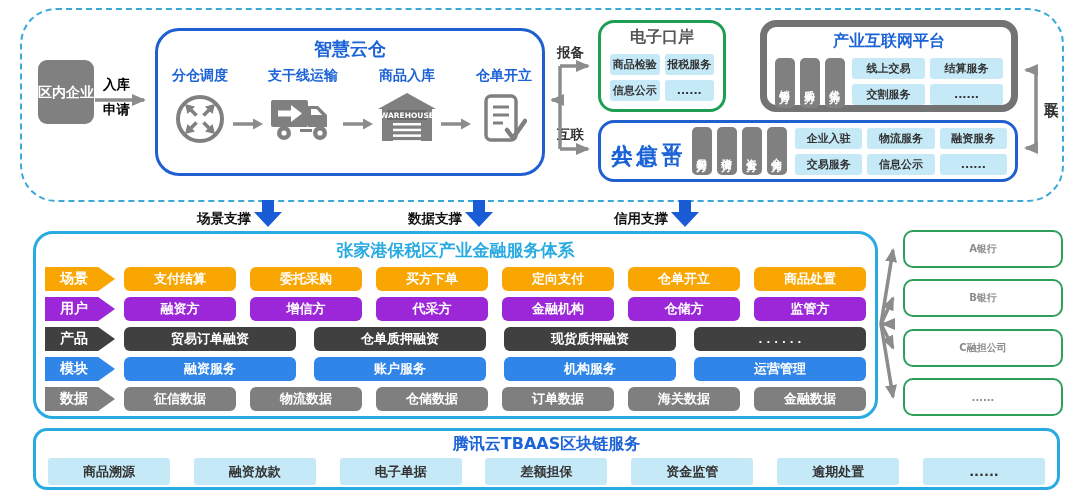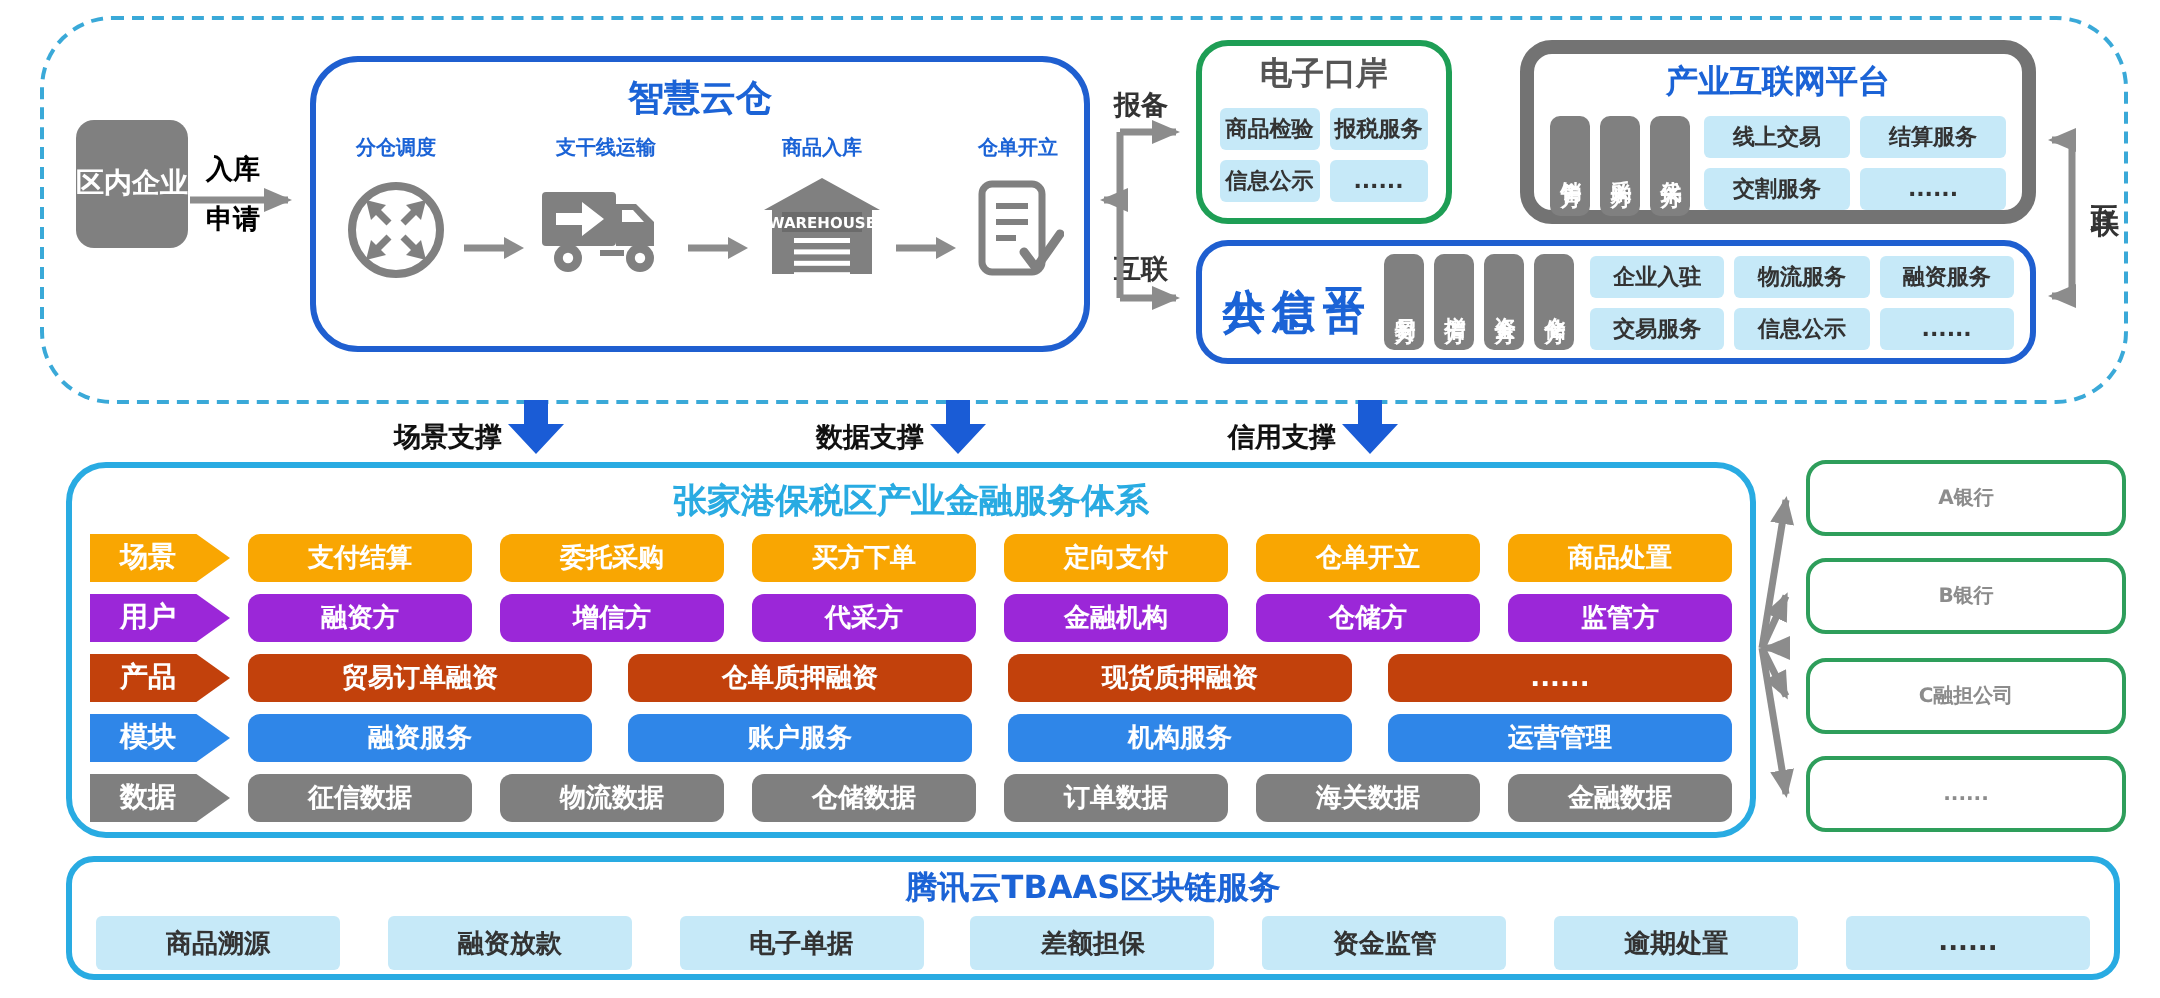--- a/index.html
+++ b/index.html
@@ -9,21 +9,21 @@
   
   .dashed-zone{left:20px;top:8px;width:1040px;height:190px;border:2.5px dashed #3AA9D8;border-radius:36px;}
   .source-box{left:38px;top:60px;width:56px;height:64px;background:#808080;border-radius:9px;color:#fff;
     font-size:14px;font-weight:bold;display:flex;align-items:center;justify-content:center;text-align:center;line-height:1.35;}
   .inlabel{font-size:13.5px;font-weight:bold;color:#000000;}
   
   .cloud-box{left:155px;top:28px;width:390px;height:148px;background:#fff;border:3px solid #1F5FD0;border-radius:24px;box-sizing:border-box;}
   .cloud-title{position:absolute;top:6px;left:0;width:100%;text-align:center;color:#1B63D6;font-size:18px;font-weight:bold;}
   .steps{position:absolute;left:14px;right:10px;top:36px;display:flex;justify-content:space-between;}
   .step{display:flex;flex-direction:column;align-items:center;}
-  .step-label{color:#1B63D6;font-size:10px;font-weight:bold;white-space:nowrap;margin-bottom:8px;}
+  .step-label{color:#1B63D6;font-size:14px;font-weight:bold;white-space:nowrap;margin-bottom:8px;}
   .step-arrow{margin-top:50px;}
   
   .eport-box{left:598px;top:20px;width:128px;height:92px;background:#fff;border:3px solid #1E9E55;border-radius:16px;box-sizing:border-box;}
   .eport-title{position:absolute;top:4px;left:0;width:100%;text-align:center;color:#555;font-size:16px;font-weight:bold;}
   .eport-grid{position:absolute;left:9px;right:9px;top:31px;display:grid;grid-template-columns:1fr 1fr;gap:5px;}
   .lb-item{background:#C6E9F8;border-radius:3px;height:21px;display:flex;align-items:center;justify-content:center;
     font-size:11px;font-weight:bold;color:#333;white-space:nowrap;}
   .industry-box{left:760px;top:20px;width:258px;height:92px;background:#fff;border:7px solid #737373;border-radius:16px;box-sizing:border-box;}
   .industry-title{position:absolute;top:4px;left:0;width:100%;text-align:center;color:#1B63D6;font-size:16px;font-weight:bold;}
   .industry-content{position:absolute;left:8px;right:8px;top:31px;display:flex;gap:7px;}
@@ -49,21 +49,21 @@
   .frows{position:absolute;left:9px;right:9px;top:33px;display:flex;flex-direction:column;gap:6px;}
   .frow{display:flex;height:24px;gap:9px;}
   .rlabel{width:70px;flex:none;color:#fff;font-size:14px;font-weight:bold;display:flex;align-items:center;justify-content:center;
     padding-right:12px;box-sizing:border-box;clip-path:polygon(0 0,76% 0,100% 50%,76% 100%,0 100%);}
   .ritems{flex:1;display:grid;}
   .cols6{grid-template-columns:repeat(6,1fr);gap:14px;font-family:Liberation Serif, serif;}
   .cols4{grid-template-columns:repeat(4,1fr);gap:18px;}
   .fitem{border-radius:6px;color:#fff;font-size:13px;font-weight:bold;display:flex;align-items:center;justify-content:center;white-space:nowrap;}
   .orange{background:#F9A602;}
   .purple{background:#9B27D8;}
-  .red{background:#c2410c;}
+  .red{background:#404040;font-family:Liberation Mono, monospace;}
   .rowblue{background:#2F86E8;}
   .rowgray{background:#7F7F7F;}
   
   .partner{left:903px;width:160px;height:38px;background:#fff;border:2.5px solid #2E9E5B;border-radius:10px;box-sizing:border-box;
     display:flex;align-items:center;justify-content:center;color:#8C8C8C;font-size:10px;font-weight:bold;}
   
   .chain-box{left:33px;top:428px;width:1027px;height:62px;background:#fff;border:3px solid #29ABE2;border-radius:14px;box-sizing:border-box;}
   .chain-title{position:absolute;top:3px;left:0;width:100%;text-align:center;color:#1B63D6;font-size:16px;font-weight:bold;}
   .chain-items{position:absolute;left:12px;right:12px;top:27px;display:flex;justify-content:space-between;}
   .chain-item{width:122px;height:27px;background:#C6E9F8;border-radius:3px;display:flex;align-items:center;justify-content:center;

